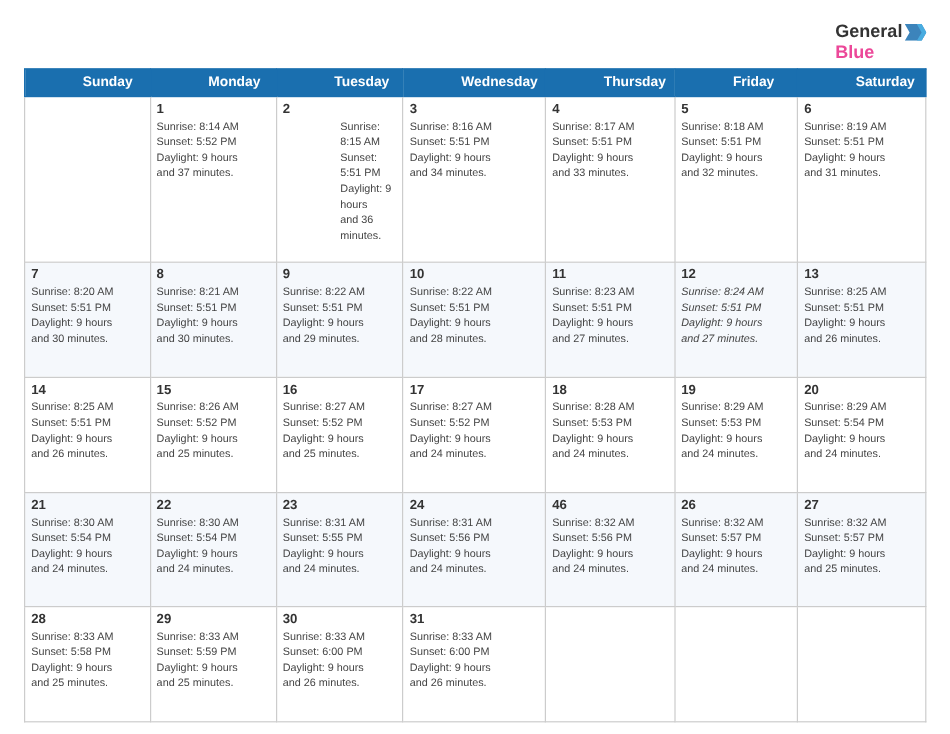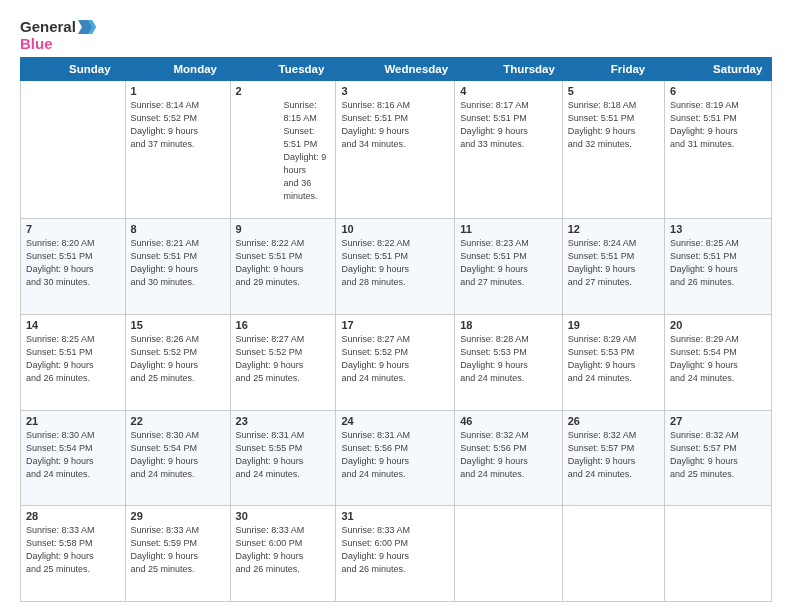--- a/index.html
+++ b/index.html
@@ -13,21 +13,21 @@
     .page {
       width: 792px;
       height: 612px;
       padding: 18px 20px 10px 20px;
       display: flex;
       flex-direction: column;
     }
     .header {
       display: flex;
       align-items: flex-start;
-      justify-content: flex-start;
+      justify-content: flex-end;
       margin-bottom: 4px;
     }
     .logo {
       display: flex;
       align-items: center;
       gap: 0;
     }
     .title-block {
       text-align: right;
     }
@@ -195,21 +195,21 @@
           </td>
           <td>
             <span class="day-num">11</span>
             <div class="day-info" style="white-space: pre-line;">Sunrise: 8:23 AM
 Sunset: 5:51 PM
 Daylight: 9 hours
 and 27 minutes.</div>
           </td>
           <td>
             <span class="day-num">12</span>
-            <div class="day-info" style="white-space: pre-line;">Sunrise: 8:24 AM
+            <div class="day-info" style="white-space: pre-line; font-style: italic;">Sunrise: 8:24 AM
 Sunset: 5:51 PM
 Daylight: 9 hours
 and 27 minutes.</div>
           </td>
           <td>
             <span class="day-num">13</span>
             <div class="day-info" style="white-space: pre-line;">Sunrise: 8:25 AM
 Sunset: 5:51 PM
 Daylight: 9 hours
 and 26 minutes.</div>

